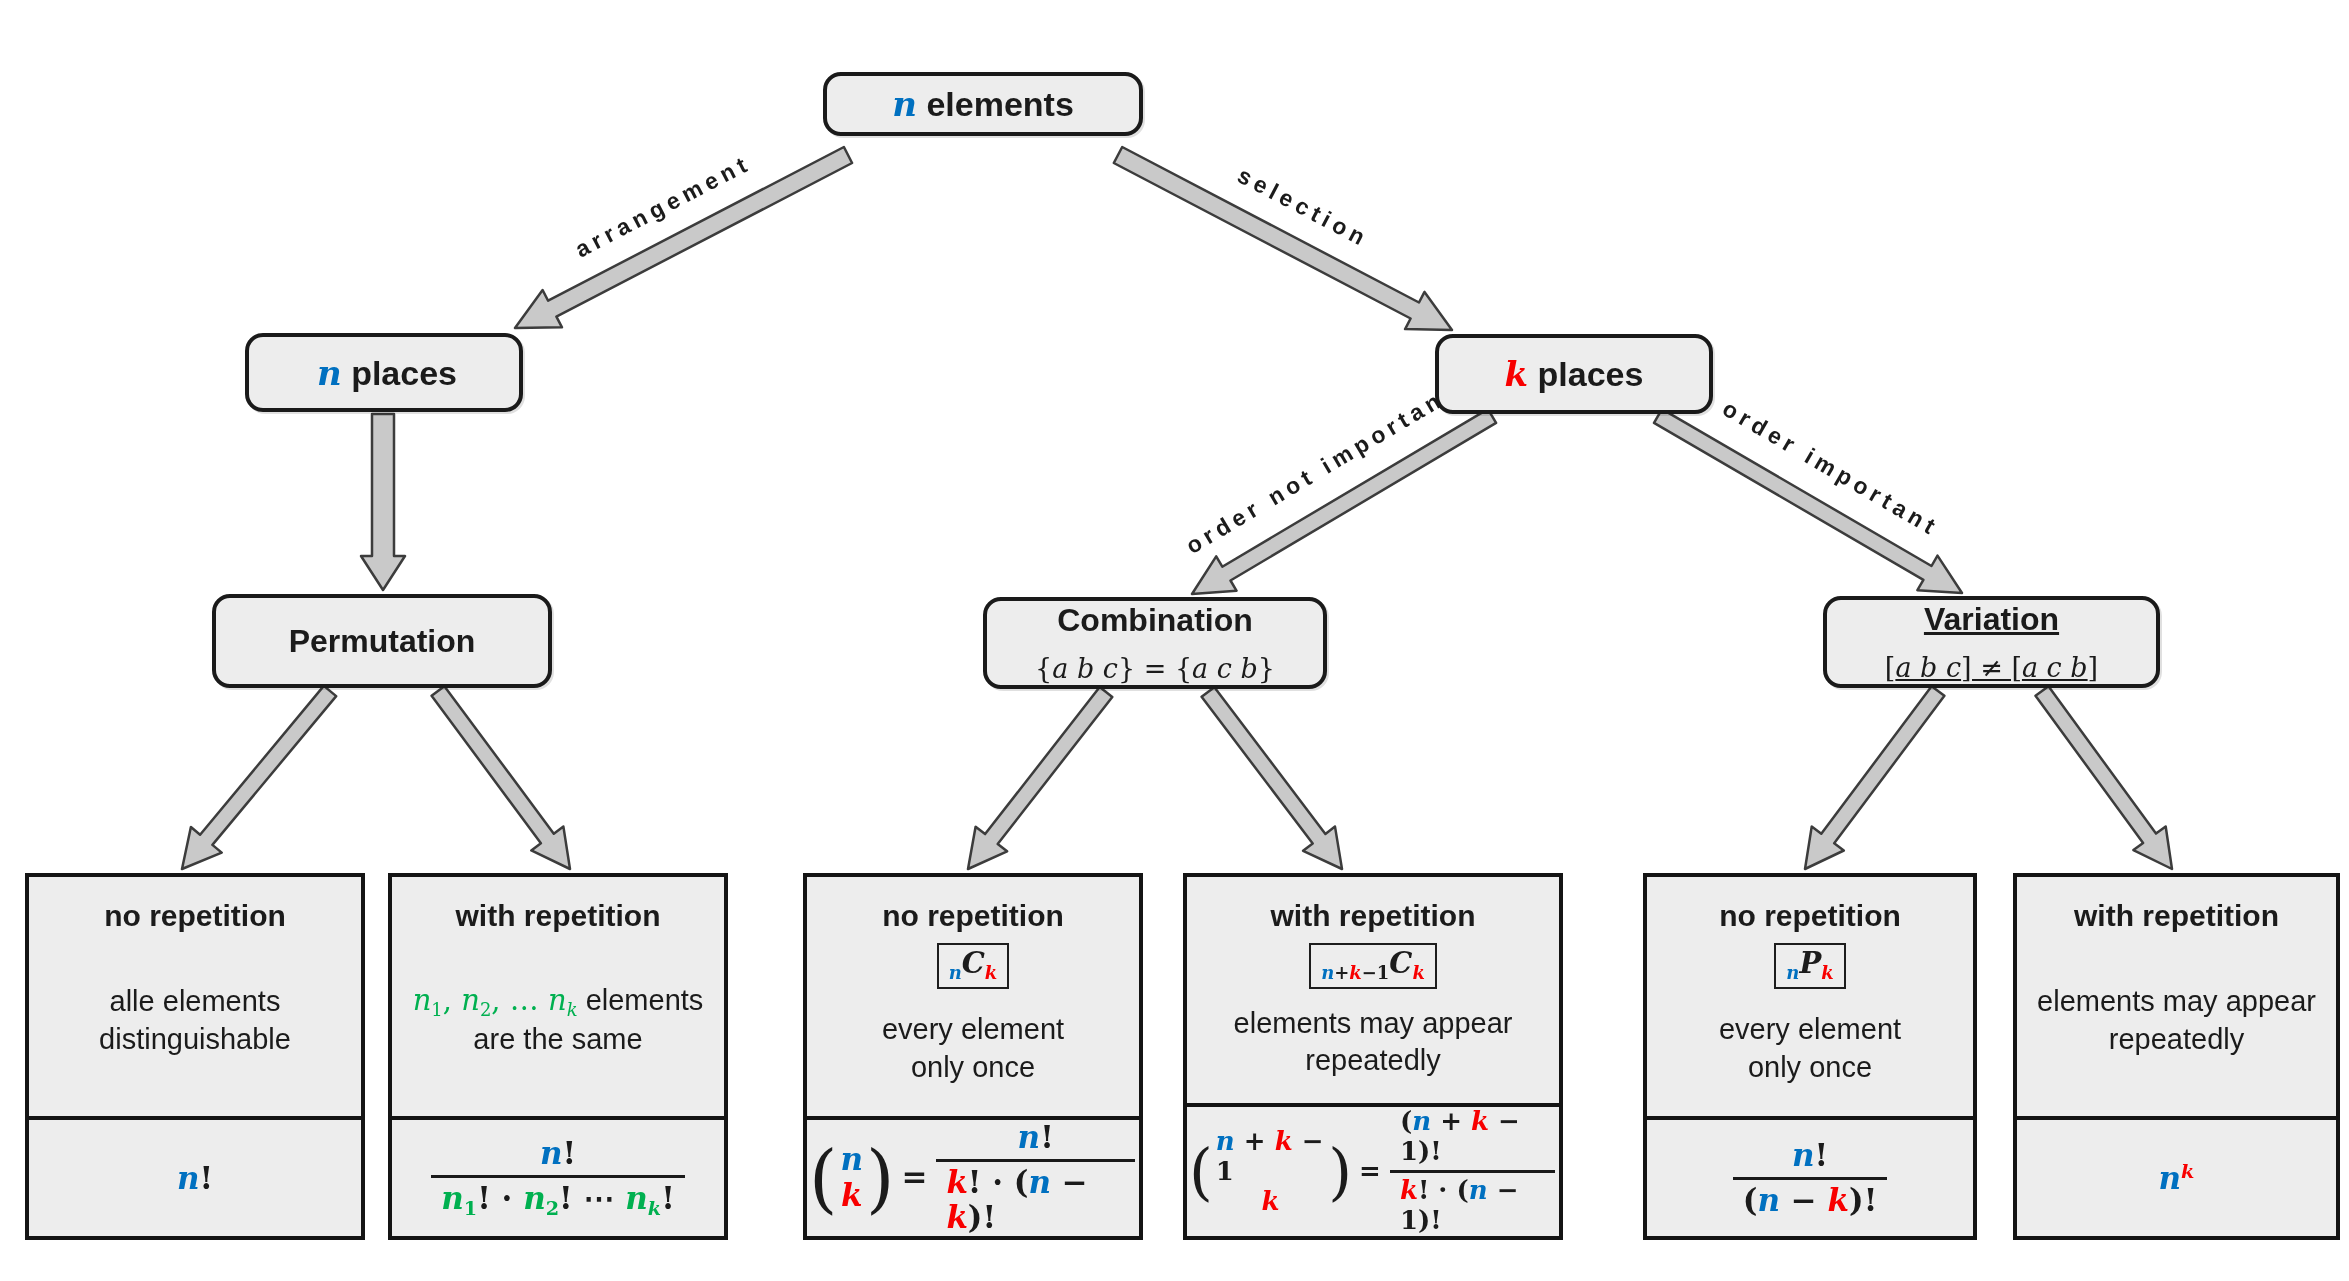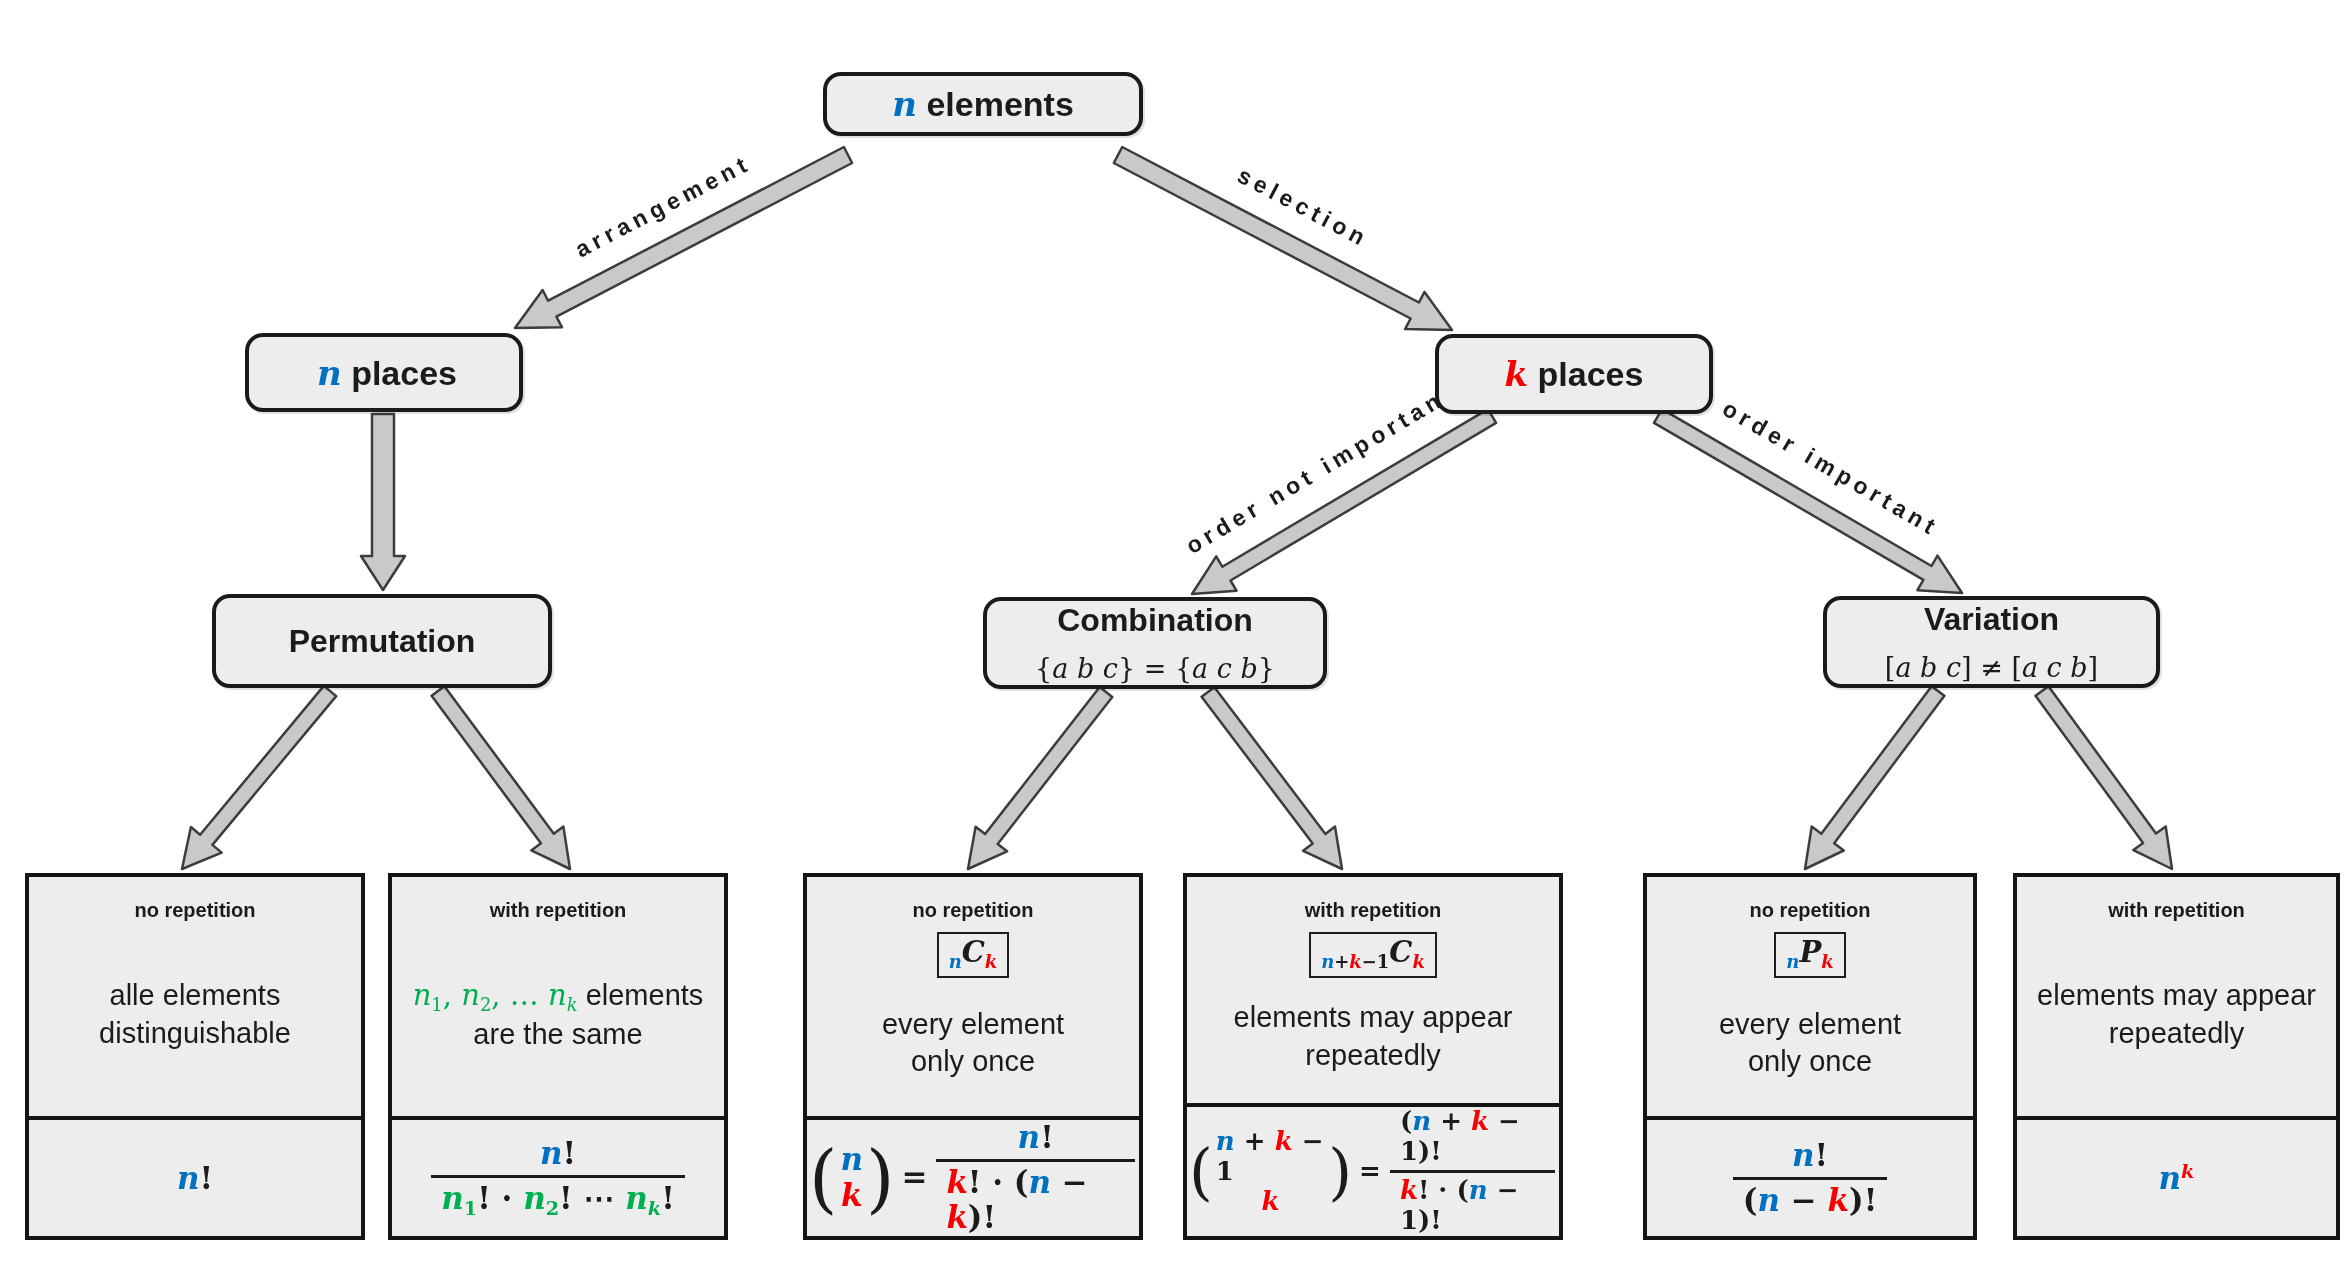--- a/index.html
+++ b/index.html
@@ -11,35 +11,35 @@
   .node{position:absolute;z-index:2;background:#ededed;border:4px solid #1a1a1a;
         border-radius:18px;box-sizing:border-box;display:flex;flex-direction:column;
         align-items:center;justify-content:center;box-shadow:2px 2px 0 rgba(0,0,0,.12);}
   .node .title{font-size:34px;font-weight:bold;white-space:nowrap;}
   .node .subtitle{font-size:27px;margin-top:14px;white-space:nowrap;}
   #node-n-elements{left:823px;top:72px;width:320px;height:64px;}
   #node-n-places{left:245px;top:333px;width:278px;height:79px;padding-left:6px;}
   #node-k-places{left:1435px;top:334px;width:278px;height:80px;}
   #node-permutation{left:212px;top:594px;width:340px;height:94px;}
   #node-combination{left:983px;top:597px;width:344px;height:92px;}
-  #node-variation{left:1823px;top:596px;width:337px;height:92px;}
+  #node-variation{left:1823px;top:596px;width:337px;height:92px;text-decoration:underline;}
   #node-permutation .title,#node-combination .title,#node-variation .title{font-size:32px;}
 
   
   .leaf{position:absolute;z-index:2;top:873px;height:367px;background:#ededed;
         border:4px solid #141414;box-sizing:border-box;display:flex;flex-direction:column;}
   #leaf-0{left:25px;width:340px;}
   #leaf-1{left:388px;width:340px;}
   #leaf-2{left:803px;width:340px;}
   #leaf-3{left:1183px;width:380px;}
   #leaf-4{left:1643px;width:334px;}
   #leaf-5{left:2013px;width:327px;}
   .leaf .upper{height:243px;box-sizing:border-box;border-bottom:4px solid #141414;
                display:flex;flex-direction:column;align-items:center;padding-top:22px;}
-  .leaf .heading{font-size:20px;font-weight:bold;}
+  .leaf .heading{font-size:30px;font-weight:bold;}
   .leaf .notation{margin-top:10px;border:2.5px solid #1d1d1d;padding:0 10px 3px;
                   font-size:29px;line-height:1.25;background:#ededed;}
   .leaf .body{flex:1;display:flex;flex-direction:column;justify-content:center;
               font-size:29px;line-height:1.3;text-align:center;padding-bottom:8px;}
   .leaf .lower{flex:1;display:flex;align-items:center;justify-content:center;}
   .formula{display:flex;align-items:center;justify-content:center;font-size:31px;}
   #leaf-3 .formula{font-size:26px;}
   .formula .fr{margin:0 5px;white-space:nowrap;}
 
   

